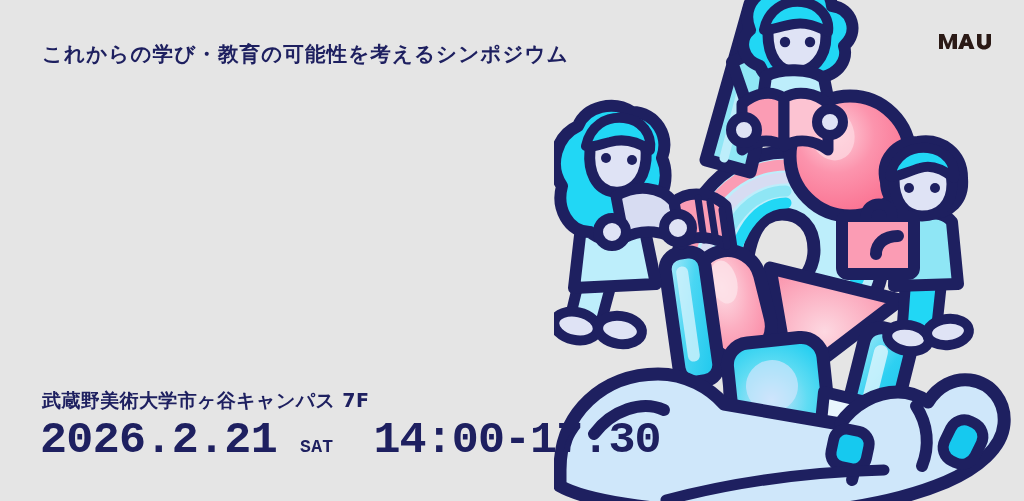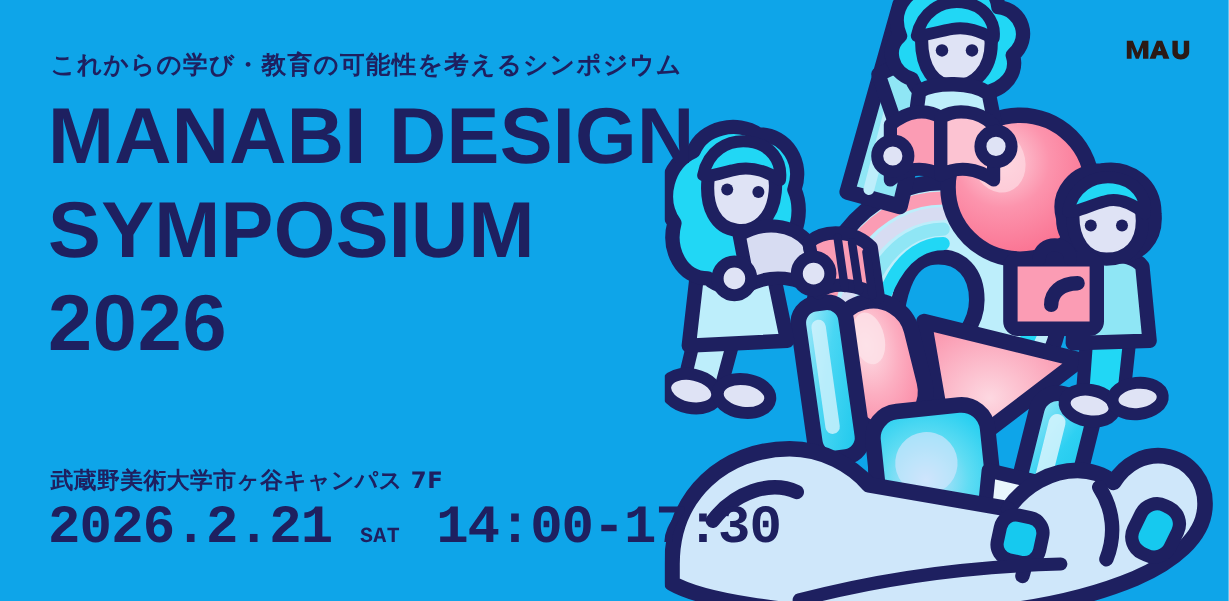--- a/index.html
+++ b/index.html
@@ -90,21 +90,21 @@
     font-size: 18px;
     font-weight: 700;
     letter-spacing: 0.02em;
     margin-left: 23px;
     line-height: 1;
   }
   .dt-time {
     font-size: 45px;
     font-weight: 700;
     letter-spacing: -0.02em;
-    margin-left: 30px;
+    margin-left: 40px;
     line-height: 1;
   }
 
   
   .logo {
     position: absolute;
     right: 24px;
     top: 28px;
     z-index: 6;
     width: 62px;
@@ -122,21 +122,21 @@
     top: 0;
     width: 470px;
     height: 501px;
     z-index: 2;
   }
   .illus svg { display: block; width: 100%; height: 100%; }
 </style>
 </head>
 <body>
 
-<div id="poster" style="background: #0ea5e9;">
+<div id="poster" style="background: #e5e5e5;">
 
   <div class="illus">
     <svg viewBox="0 0 470 501" xmlns="http://www.w3.org/2000/svg" aria-hidden="true">
       <defs>
         <radialGradient id="gSphere" cx="38%" cy="32%" r="72%">
           <stop offset="0%" stop-color="#fdd3dd"></stop>
           <stop offset="45%" stop-color="#fc94ad"></stop>
           <stop offset="100%" stop-color="#fa6e8e"></stop>
         </radialGradient>
         <radialGradient id="gSphere2" cx="40%" cy="32%" r="70%">
@@ -331,25 +331,20 @@
 
         <path d="M344 236 C 330 236, 322 244, 322 254" fill="none" stroke="#1e2060" stroke-width="12" stroke-linecap="round"></path>
       </g>
     </svg>
   </div>
 
   <div class="text-col">
 
     <div class="subtitle" style="color: rgb(30, 32, 96);">これからの学び・教育の可能性を考えるシンポジウム</div>
 
-    <div class="title-block">
-      <div class="title-line t1" style="color: rgb(30, 32, 96);">MANABI DESIGN</div>
-      <div class="title-line t2" style="color: rgb(30, 32, 96);">SYMPOSIUM</div>
-      <div class="title-line t3" style="color: rgb(30, 32, 96);">2026</div>
-    </div>
 
     <div class="venue" style="color: rgb(30, 32, 96);">武蔵野美術大学市ヶ谷キャンパス 7F</div>
 
     <div class="datetime" style="color: rgb(30, 32, 96);">
       <span class="dt-date">2026.2.21</span>
       <span class="dt-dow">SAT</span>
       <span class="dt-time">14:00-17:30</span>
     </div>
   </div>
 

